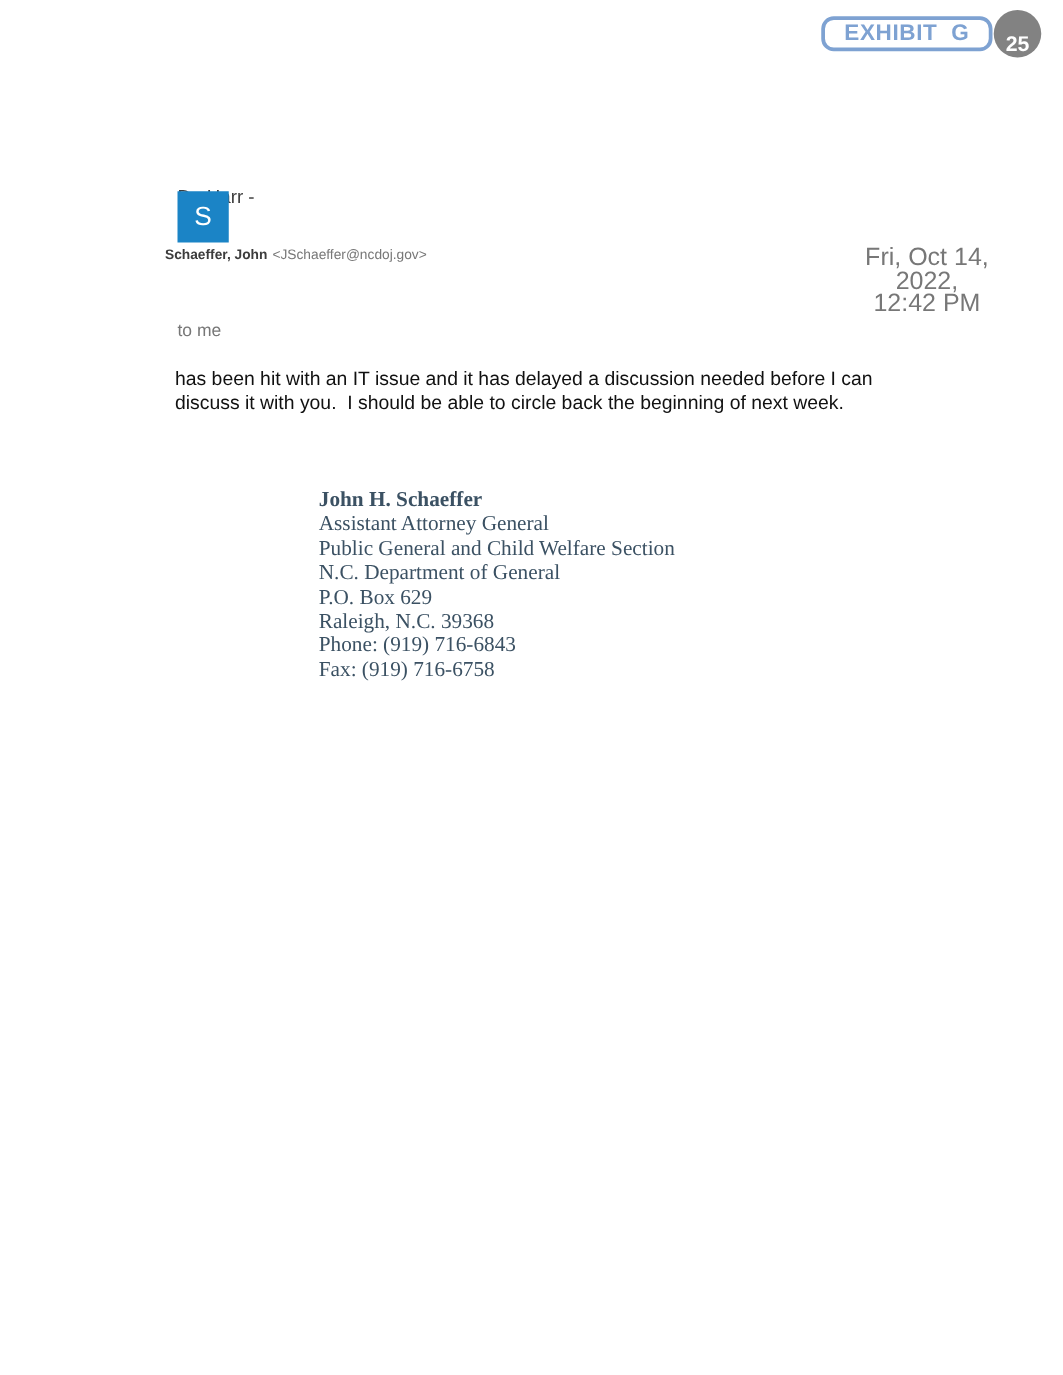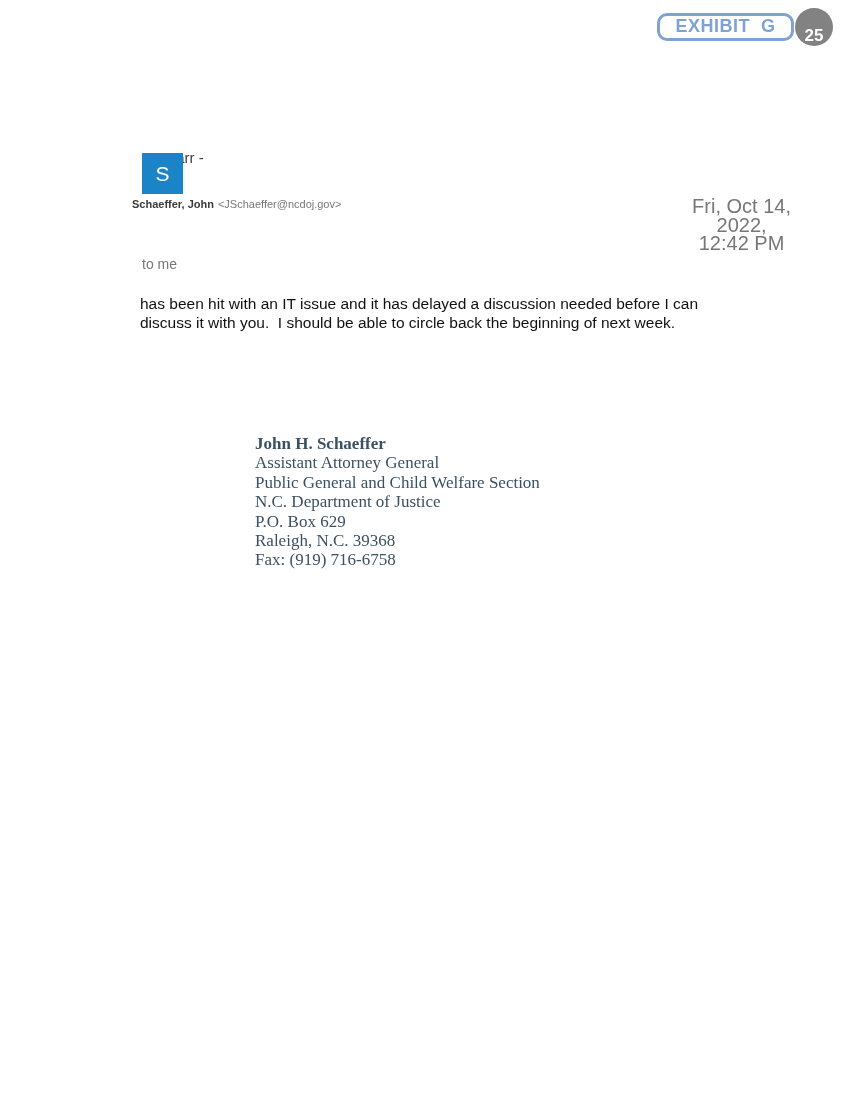--- a/index.html
+++ b/index.html
@@ -127,21 +127,20 @@
 
   
   .signature {
     position: absolute;
     left: 255px;
     top: 390px;
     font-family: "Liberation Serif", serif;
     font-size: 17px;
     line-height: 19.4px;
     color: var(--signature-blue, #3b5163);
-    margin-top: 44px;
   }
   .sig-bold { font-weight: bold; }
 </style>
 </head>
 <body>
 
 <div class="page">
 
   <div class="stamp-circle">
     <span>25</span>
@@ -170,19 +169,20 @@
 
   <div class="body-text">
     <div class="pre">has been hit with an IT issue and it has delayed a discussion needed before I can</div>
     <div class="pre">discuss it with you.  I should be able to circle back the beginning of next week.</div>
   </div>
 
   <div class="signature">
     <div class="sig-bold">John H. Schaeffer</div>
     <div>Assistant Attorney General</div>
     <div>Public General and Child Welfare Section</div>
-    <div>N.C. Department of Justice</div>
+    <div>N.C. Department of General</div>
     <div>P.O. Box 629</div>
     <div>Raleigh, N.C. 39368</div>
+    <div>Phone: (919) 716-6843</div>
     <div>Fax: (919) 716-6758</div>
   </div>
 
 </div>
 
 </body></html>

